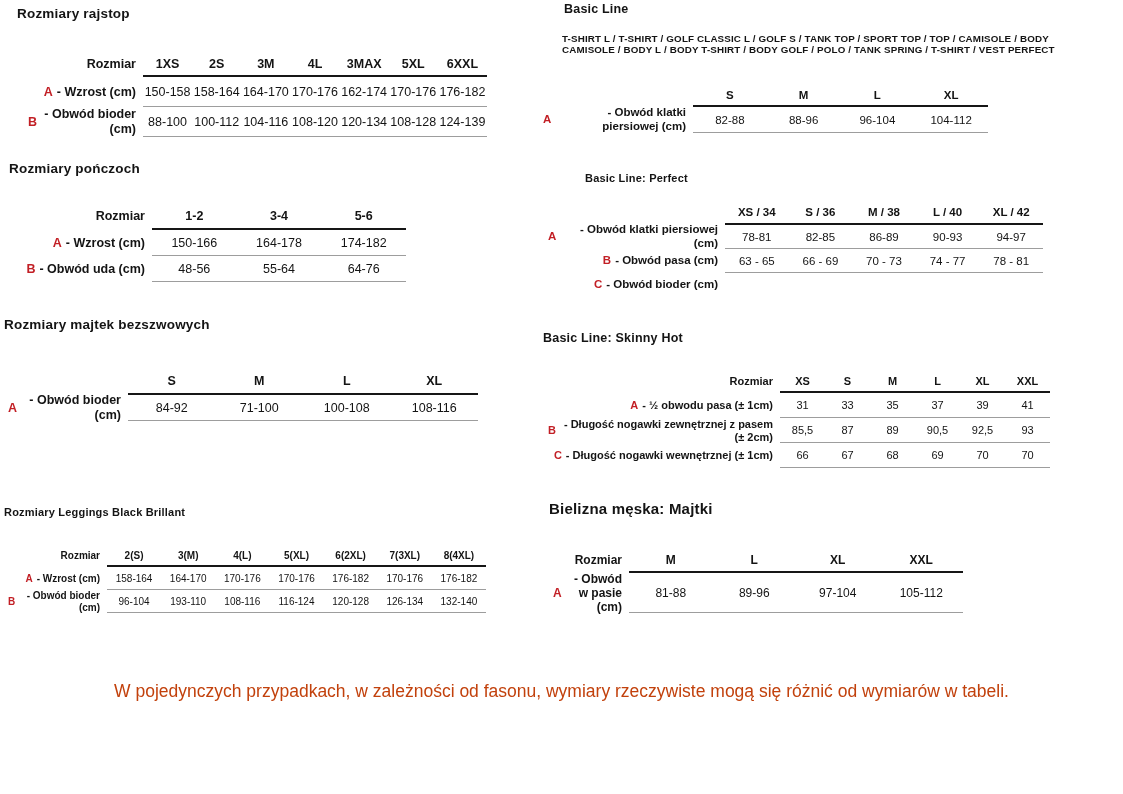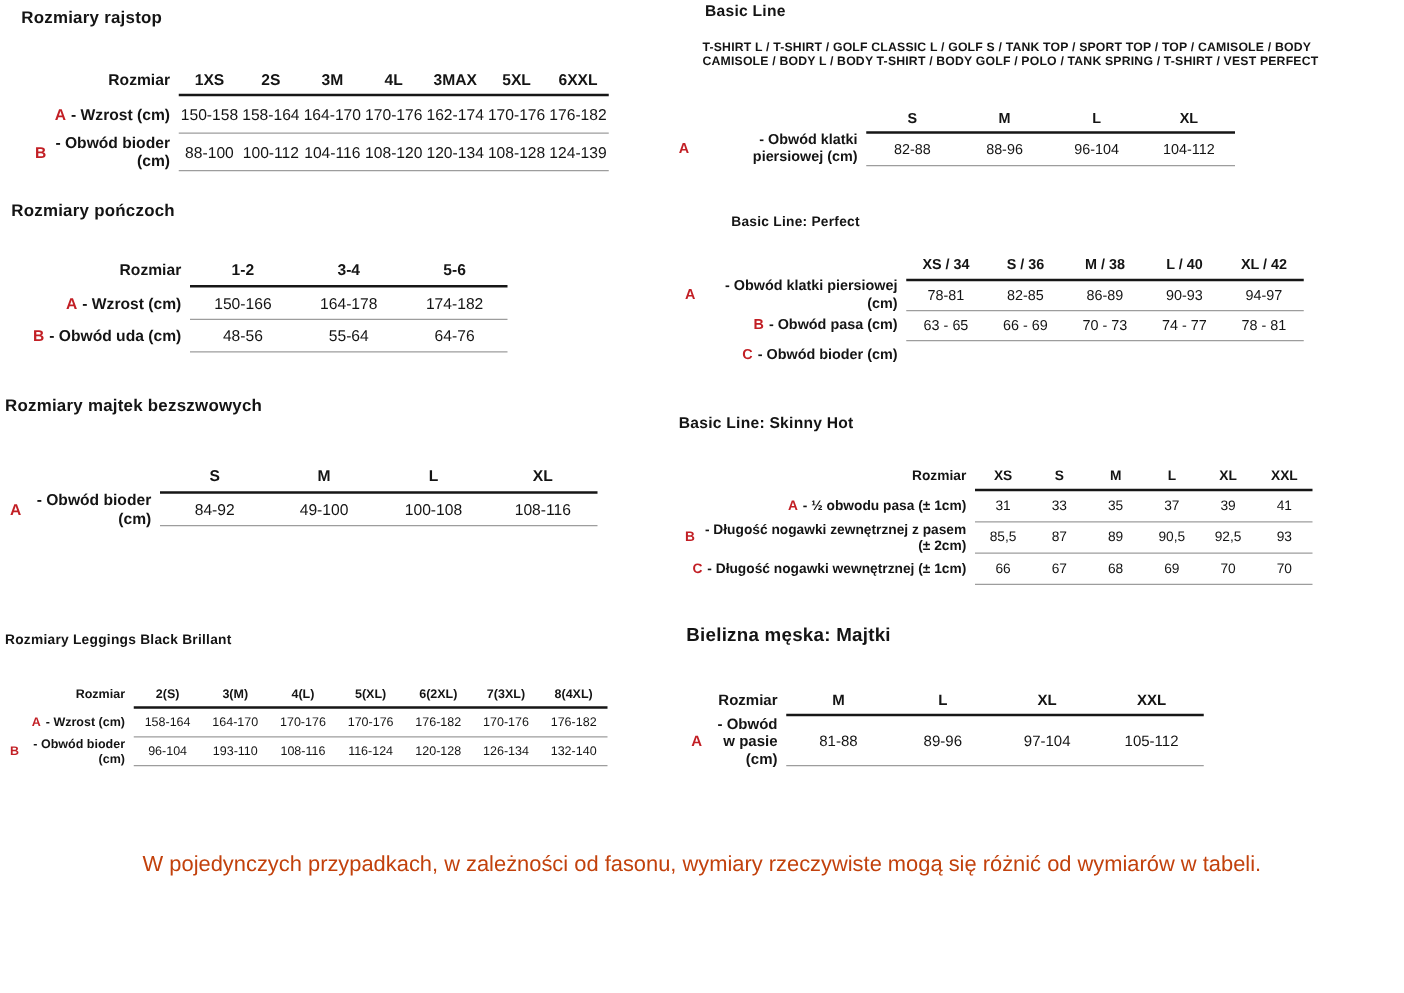--- a/index.html
+++ b/index.html
@@ -128,21 +128,21 @@
           <div class="cell">XL</div>
         </div>
       </div>
       <div class="trow">
         <div class="lbl">
           <span class="letter">A</span>
           <span>- Obwód bioder (cm)</span>
         </div>
         <div class="cells">
           <div class="cell">84-92</div>
-          <div class="cell">49-100</div>
+          <div class="cell">71-100</div>
           <div class="cell">100-108</div>
           <div class="cell">108-116</div>
         </div>
       </div>
     </div>
 
   <div class="tbl" style="left:8px;top:545px;width:478px;--lw:99px;--hh:22px;--rh:23px;font-size:10px;">
       <div class="trow thead">
         <div class="lbl">Rozmiar</div>
         <div class="cells">

